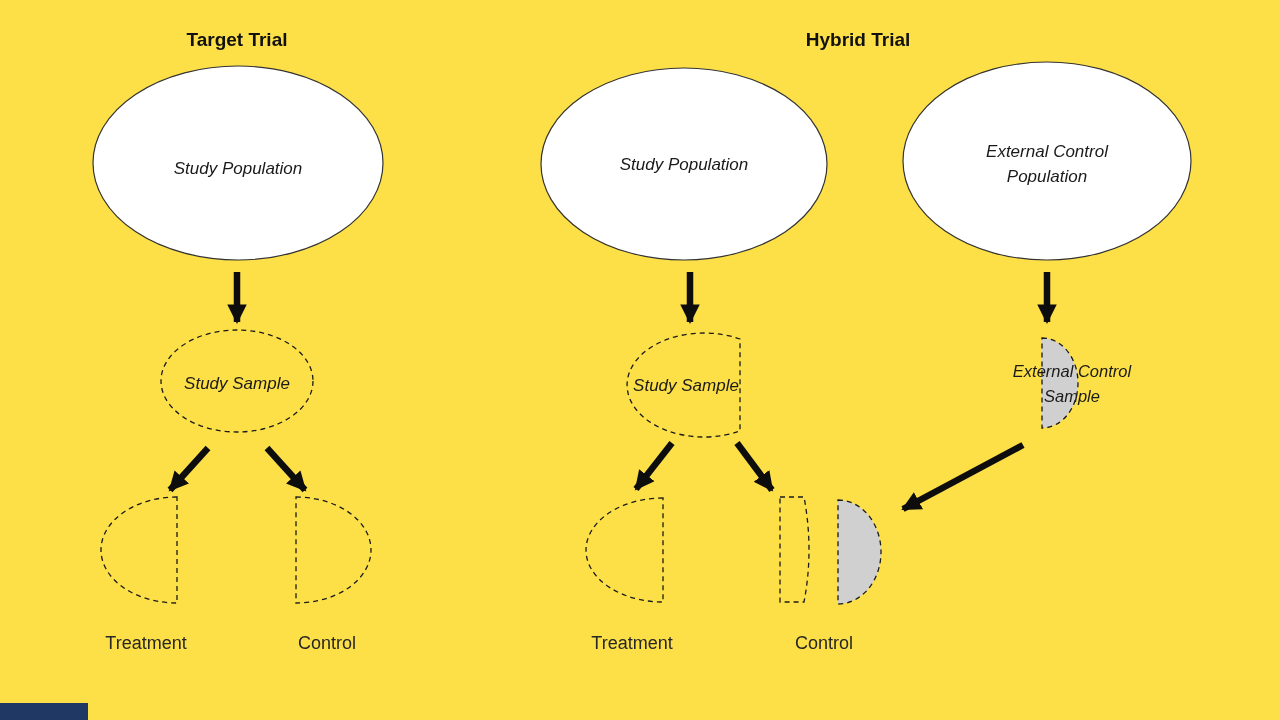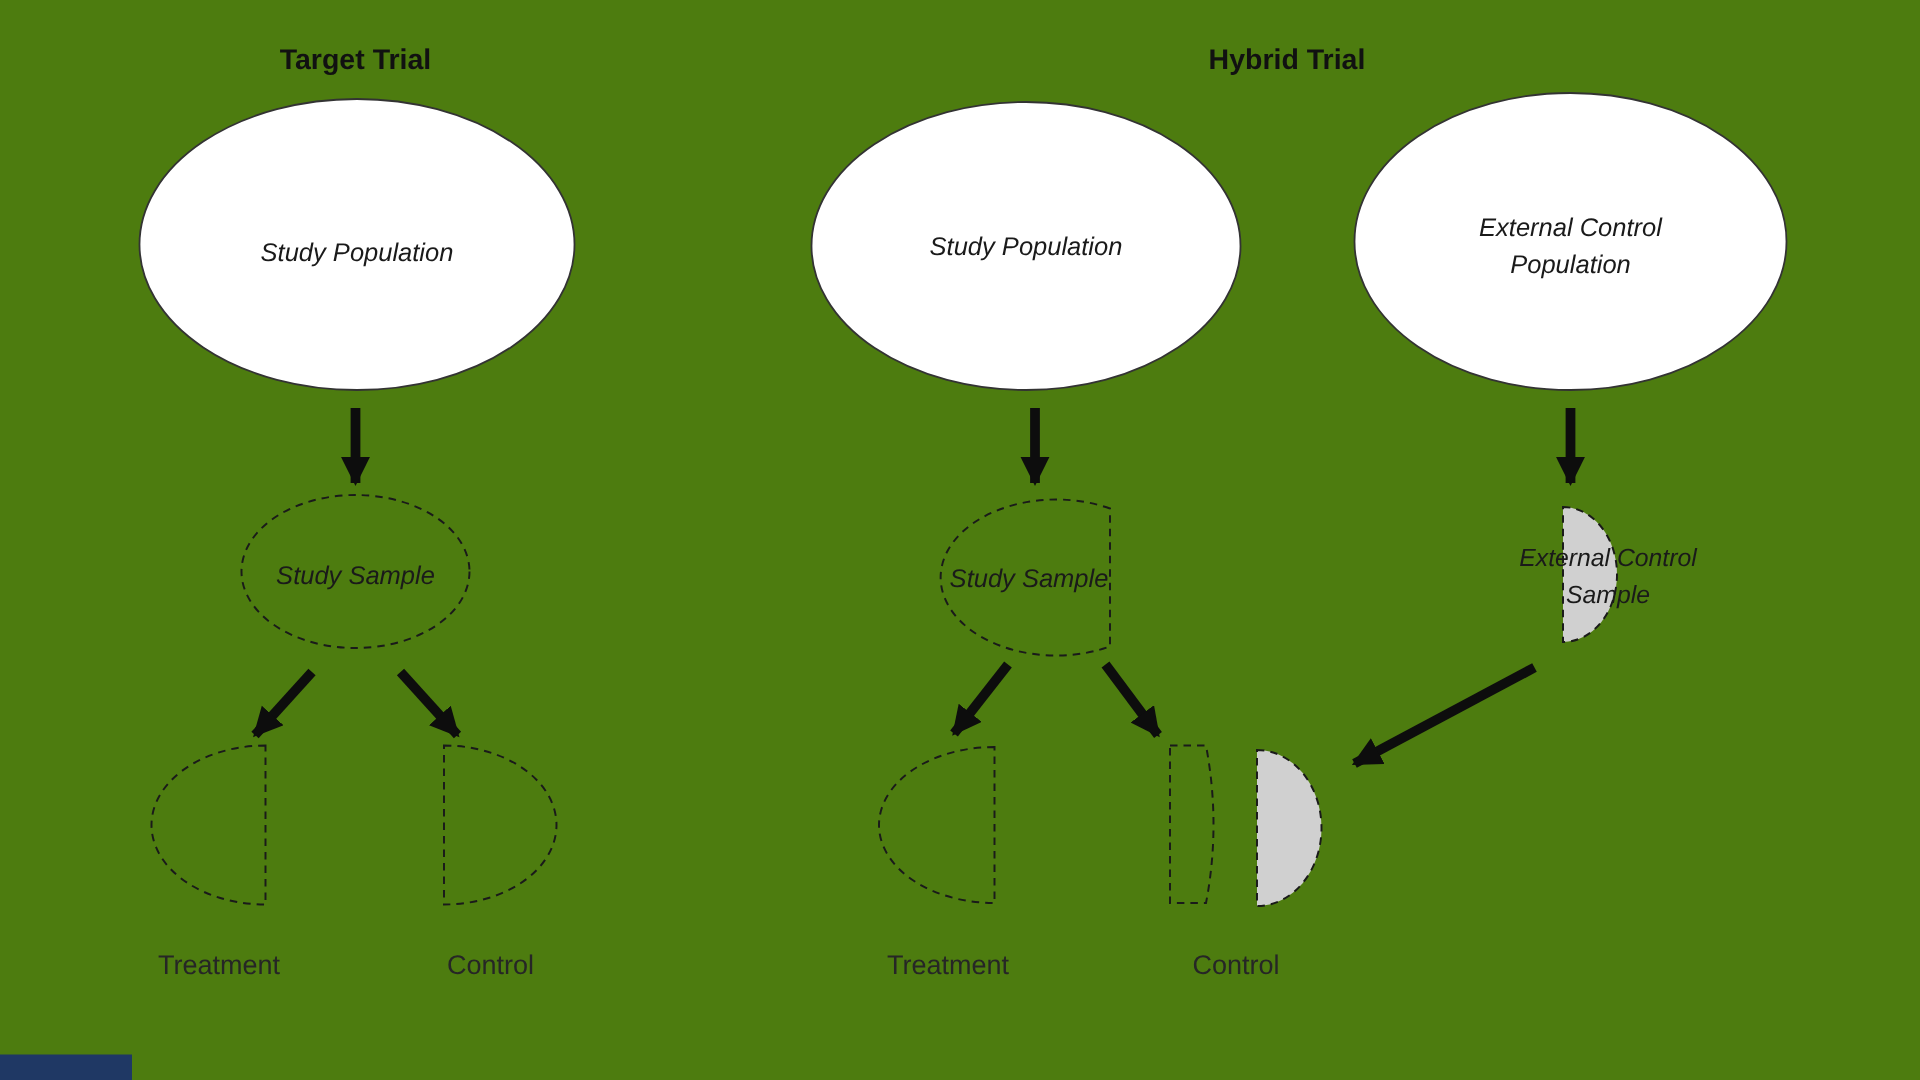--- a/index.html
+++ b/index.html
@@ -1,19 +1,19 @@
 <!DOCTYPE html>
 <html><head>
 <meta charset="utf-8">
 <style>
   html,body{margin:0;padding:0;background:#ffffff;}
   .canvas{
     position:relative;
     width:1280px;height:720px;
-    background:#4d7c0f;
+    background:#fde047;
     font-family:"Liberation Sans", sans-serif;
     overflow:hidden;
   }
   svg{display:block;}
   .title-text{
     font-size:19px;font-weight:bold;fill:#111111;
     text-anchor:middle;
     font-family:"Liberation Sans", sans-serif;
   }
   .node-label{

